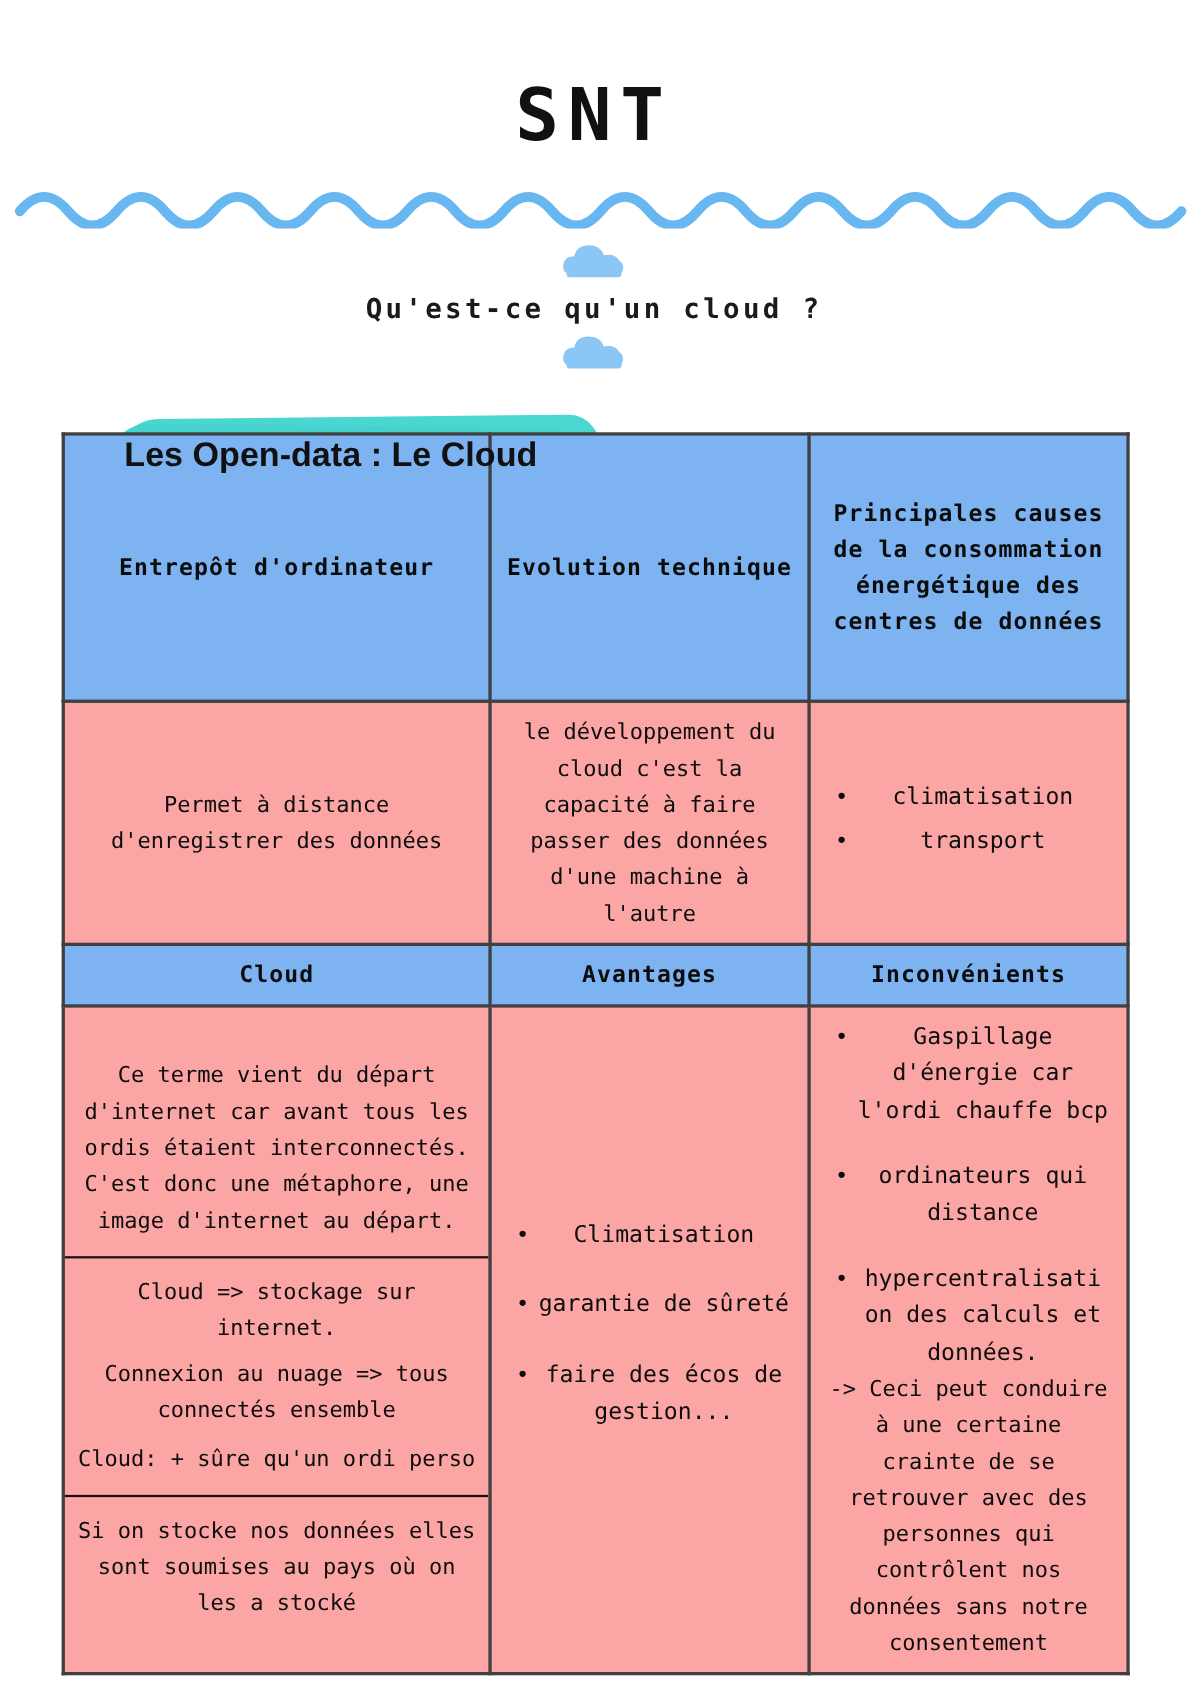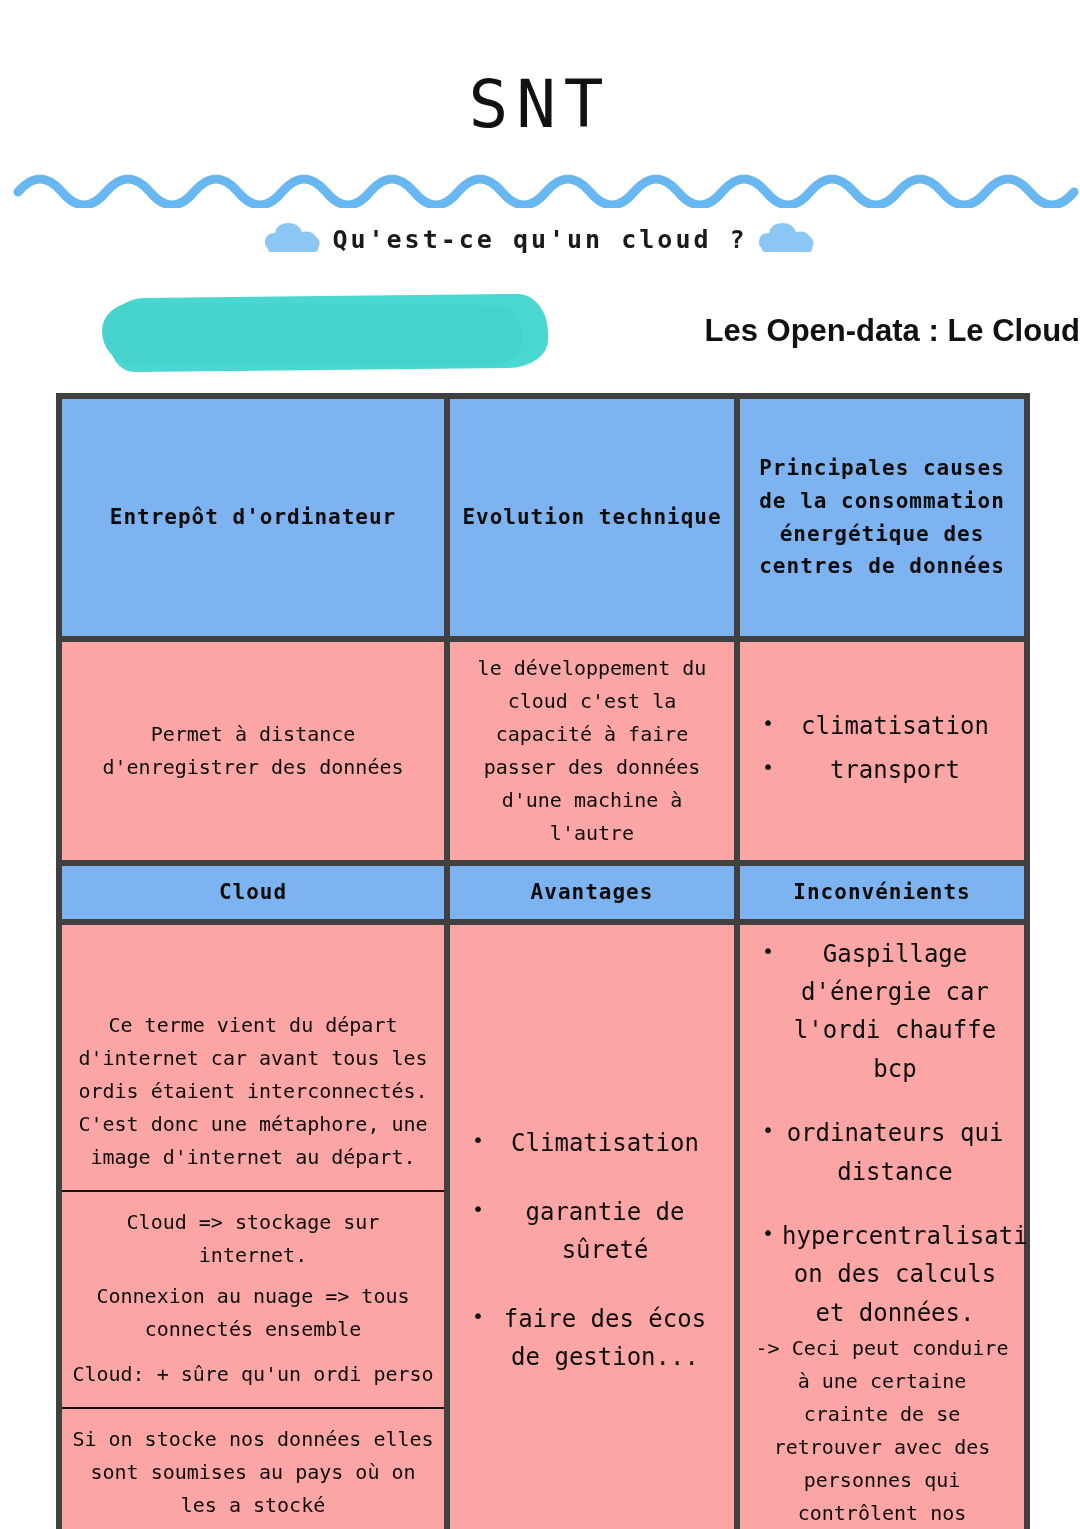--- a/index.html
+++ b/index.html
@@ -20,21 +20,21 @@
     width: 1080px;
     height: 1529px;
     position: relative;
   }
 
   
   .title {
     text-align: center;
     font-family: "DejaVu Sans Mono", monospace;
     font-size: 66px;
-    font-weight: 400;
+    font-weight: 700;
     letter-spacing: 8px;
     color: #111111;
     padding-top: 72px;
     line-height: 1;
   }
 
   
   .wave-wrap {
     width: 1080px;
     height: 40px;
@@ -42,20 +42,21 @@
     overflow: hidden;
   }
 
   
   .subtitle-row {
     display: flex;
     align-items: center;
     justify-content: center;
     gap: 8px;
     margin-top: 12px;
+    flex-direction: column;
   }
   .subtitle-text {
     font-family: "DejaVu Sans Mono", monospace;
     font-size: 25px;
     font-weight: 600;
     letter-spacing: 3px;
     color: #1a1a1a;
     white-space: nowrap;
   }
   .cloud-icon { flex: 0 0 auto; }
@@ -90,34 +91,33 @@
   }
   .heading-text {
     position: relative;
     z-index: 3;
     font-family: "Liberation Sans", sans-serif;
     font-size: 31px;
     font-weight: 700;
     color: #111111;
     line-height: 74px;
     padding-left: 8px;
-    text-align: right;
   }
 
   
   .table {
     position: absolute;
     left: 56px;
     top: 393px;
     width: 968px;
     border-collapse: collapse;
     table-layout: fixed;
   }
   .table td {
-    border: 6px solid #404040;
+    border: 3px solid #404040;
     vertical-align: middle;
     padding: 10px 12px;
   }
   .col-a { width: 388px; }
   .col-b { width: 290px; }
   .col-c { width: 290px; }
 
   .hdr {
     background: #7cb3f0;
     text-align: center;
@@ -143,21 +143,21 @@
 
   .bullets {
     list-style: none;
     margin: 0;
     padding: 0 4px 0 4px;
     text-align: center;
   }
   .bullets li {
     position: relative;
     font-family: "DejaVu Sans Mono", monospace;
-    font-size: 24px;
+    font-size: 21px;
     line-height: 1.6;
     color: #0d0d0d;
     margin: 0 0 6px 0;
     padding-left: 26px;
     text-align: center;
   }
   .bullets li:before {
     content: "\2022";
     position: absolute;
     left: 6px;

